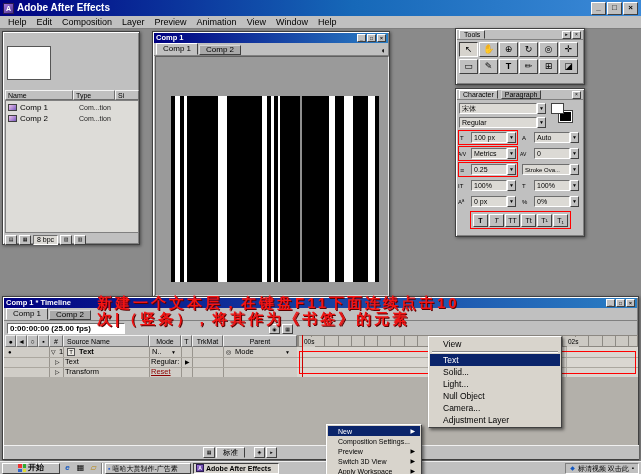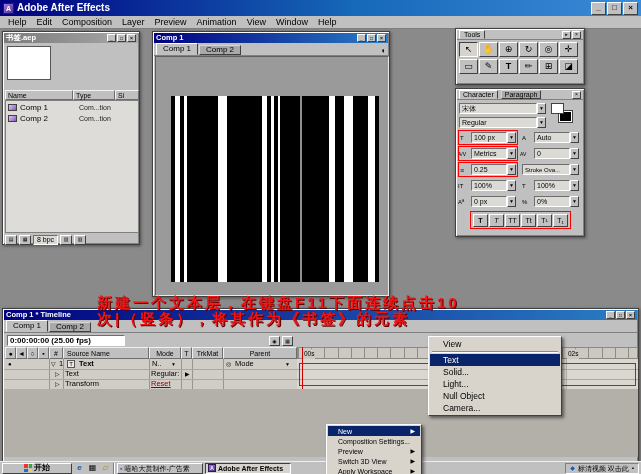--- a/index.html
+++ b/index.html
@@ -71,21 +71,21 @@
   
   #viewer{position:absolute;background:#9a9a9a;border:1px solid;border-color:#5f5f5f #e8e8e8 #e8e8e8 #5f5f5f}
   #comp-frame{position:absolute;background:#000;overflow:hidden}
   .bar{position:absolute;top:0;bottom:0;background:#fff}
   
   #annotation{position:absolute;left:97px;top:295px;z-index:60;color:#f21414;font-weight:bold;
     font-size:15px;line-height:16px;letter-spacing:3px;white-space:nowrap;text-shadow:1px 1px 0 #5c0000}
   
   #taskbar{position:absolute;left:0;top:461px;width:641px;height:13px;background:#c0c0c0;
     border-top:1px solid #eee;display:flex;align-items:center;gap:2px;padding:0 2px;z-index:30}
-  .startbtn{height:11px;display:flex;align-items:center;gap:2px;padding:0 21px;background:#c0c0c0;
+  .startbtn{height:11px;display:flex;align-items:center;gap:2px;padding:0 15px;background:#c0c0c0;
     border:1px solid;border-color:#fff #404040 #404040 #fff;font-weight:bold;font-size:8px;flex:none}
   .winflag{width:8px;height:8px;display:grid;grid-template:1fr 1fr/1fr 1fr;gap:1px;flex:none}
   .winflag i{display:block}
   .qicon{width:11px;height:11px;font-size:8px;display:flex;align-items:center;justify-content:center;flex:none}
   .tbdiv{width:2px;height:11px;border-left:1px solid #808080;border-right:1px solid #fff;flex:none}
   .taskbtn{height:11px;width:86px;display:flex;align-items:center;gap:2px;padding:0 2px;
     border:1px solid;border-color:#fff #404040 #404040 #fff;background:#c0c0c0;font-size:7px;
     overflow:hidden;white-space:nowrap;flex:none}
   .taskbtn.pressed{border-color:#404040 #fff #fff #404040;background:#d6d3cd;font-weight:bold}
   .tray{margin-left:auto;height:11px;border:1px solid;border-color:#808080 #fff #fff #808080;
@@ -112,28 +112,20 @@
     <span class="mitem">Composition</span>
     <span class="mitem">Layer</span>
     <span class="mitem">Preview</span>
     <span class="mitem">Animation</span>
     <span class="mitem">View</span>
     <span class="mitem">Window</span>
     <span class="mitem">Help</span>
   </div>
 
   <div class="win" style="left:2px;top:31px;width:138px;height:214px">
-    <div class="wtitle inactive">
-      <span>书签.aep</span>
-      <span class="wbtns">
-        <span class="wbtn">_</span>
-        <span class="wbtn">□</span>
-        <span class="wbtn">×</span>
-      </span>
-    </div>
     <div class="abs" style="left:4px;top:14px;width:44px;height:34px;background:#fff;border:1px solid #555"></div>
     <div class="phdr" style="left:2px;top:58px;width:68px">
       <span>Name</span>
     </div>
     <div class="phdr" style="left:70px;top:58px;width:42px">
       <span>Type</span>
     </div>
     <div class="phdr" style="left:112px;top:58px;width:24px">
       <span>Si</span>
     </div>
@@ -293,21 +285,21 @@
     <div class="redbox" style="left:2px;top:57px;width:60px;height:15px"></div>
     <div class="redbox" style="left:2px;top:73px;width:60px;height:15px"></div>
     <div class="redbox" style="left:14px;top:122px;width:101px;height:18px"></div>
   </div>
 
   <div id="annotation">
     <div>新建一个文本层，在键盘F11下面连续点击10</div>
     <div>次|（竖条），将其作为《书签》的元素</div>
   </div>
 
-  <div class="win" style="left:2px;top:308px;width:637px;height:164px">
+  <div class="win" style="left:2px;top:296px;width:637px;height:164px">
     <div class="wtitle active">
       <span>Comp 1 * Timeline</span>
       <span class="wbtns">
         <span class="wbtn">_</span>
         <span class="wbtn">□</span>
         <span class="wbtn">×</span>
       </span>
     </div>
     <div class="tabrow" style="left:1px;top:11px;right:1px;height:13px">
       <span class="tab">Comp 1</span>
@@ -380,20 +372,26 @@
     <span class="ts" style="left:148px;top:60px">Regular:</span>
     <span class="ts" style="left:182px;top:60px;font-size:6px">▶</span>
 
     <span class="ts" style="left:52px;top:70px;font-size:6px">▷</span>
     <span class="ts" style="left:62px;top:70px">Transform</span>
     <span class="ts" style="left:148px;top:70px;color:#8b0000;text-decoration:underline">Reset</span>
 
     <div class="abs" style="left:299px;top:38px;width:1px;height:42px;background:#cc0000"></div>
     <div class="redbox" style="left:296px;top:54px;width:337px;height:23px"></div>
 
+    <div class="abs" style="left:1px;top:148px;width:635px;height:14px;background:#c0c0c0;border-top:1px solid #f0f0f0">
+      <span class="wbtn" style="position:absolute;left:199px;top:1px;width:12px;height:11px">▦</span>
+      <span class="tab" style="position:absolute;left:212px;top:1px;height:11px;font-size:7.5px">标准</span>
+      <span class="wbtn" style="position:absolute;left:250px;top:1px;width:11px;height:11px">◈</span>
+      <span class="wbtn" style="position:absolute;left:262px;top:1px;width:11px;height:11px">▸</span>
+    </div>
   </div>
 
   <div class="menu" style="left:428px;top:336px;width:134px">
     <div class="mi">
         <span>View</span>
       </div>
     <div class="msep"></div>
     <div class="mi hl">
         <span>Text</span>
       </div>
@@ -401,20 +399,23 @@
         <span>Solid...</span>
       </div>
     <div class="mi">
         <span>Light...</span>
       </div>
     <div class="mi">
         <span>Null Object</span>
       </div>
     <div class="mi">
         <span>Camera...</span>
+      </div>
+    <div class="mi">
+        <span>Adjustment Layer</span>
       </div>
   </div>
 
   <div class="menu" id="mainmenu" style="left:326px;top:424px;width:96px">
     <div class="mi hl">
       <span>New</span>
       <span class="arr">▶</span>
     </div>
     <div class="mi">
       <span>Composition Settings...</span>

